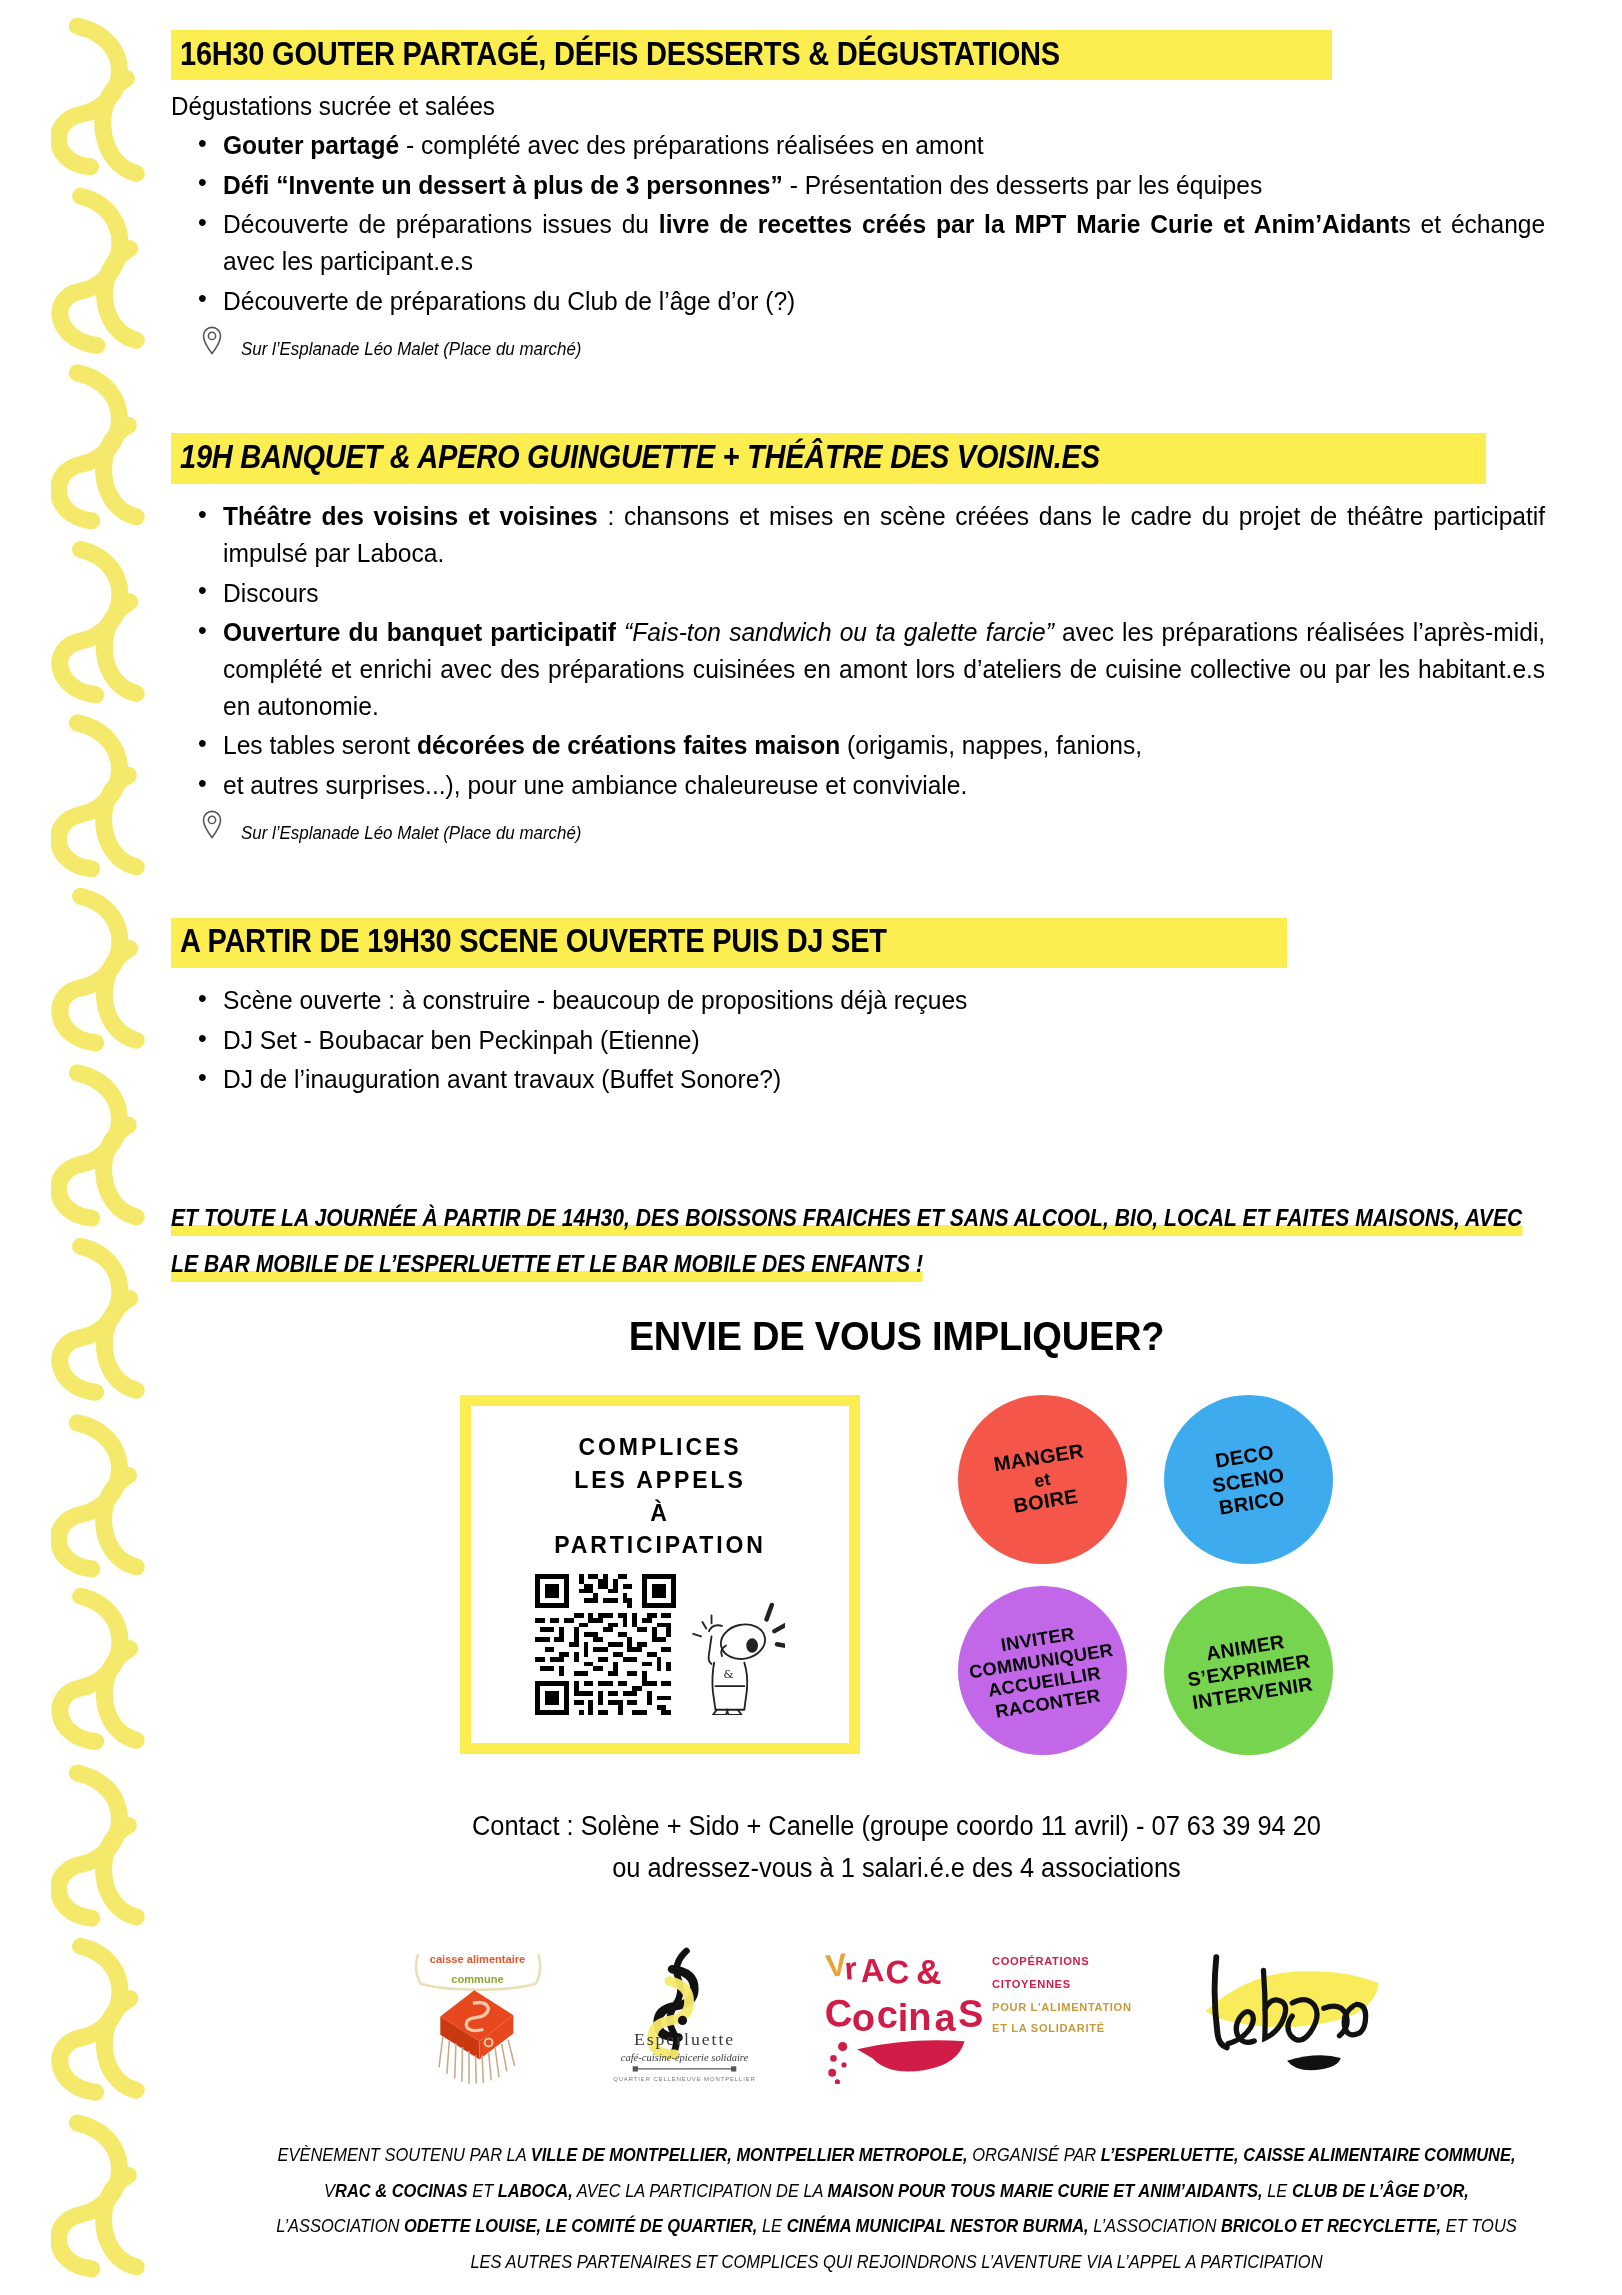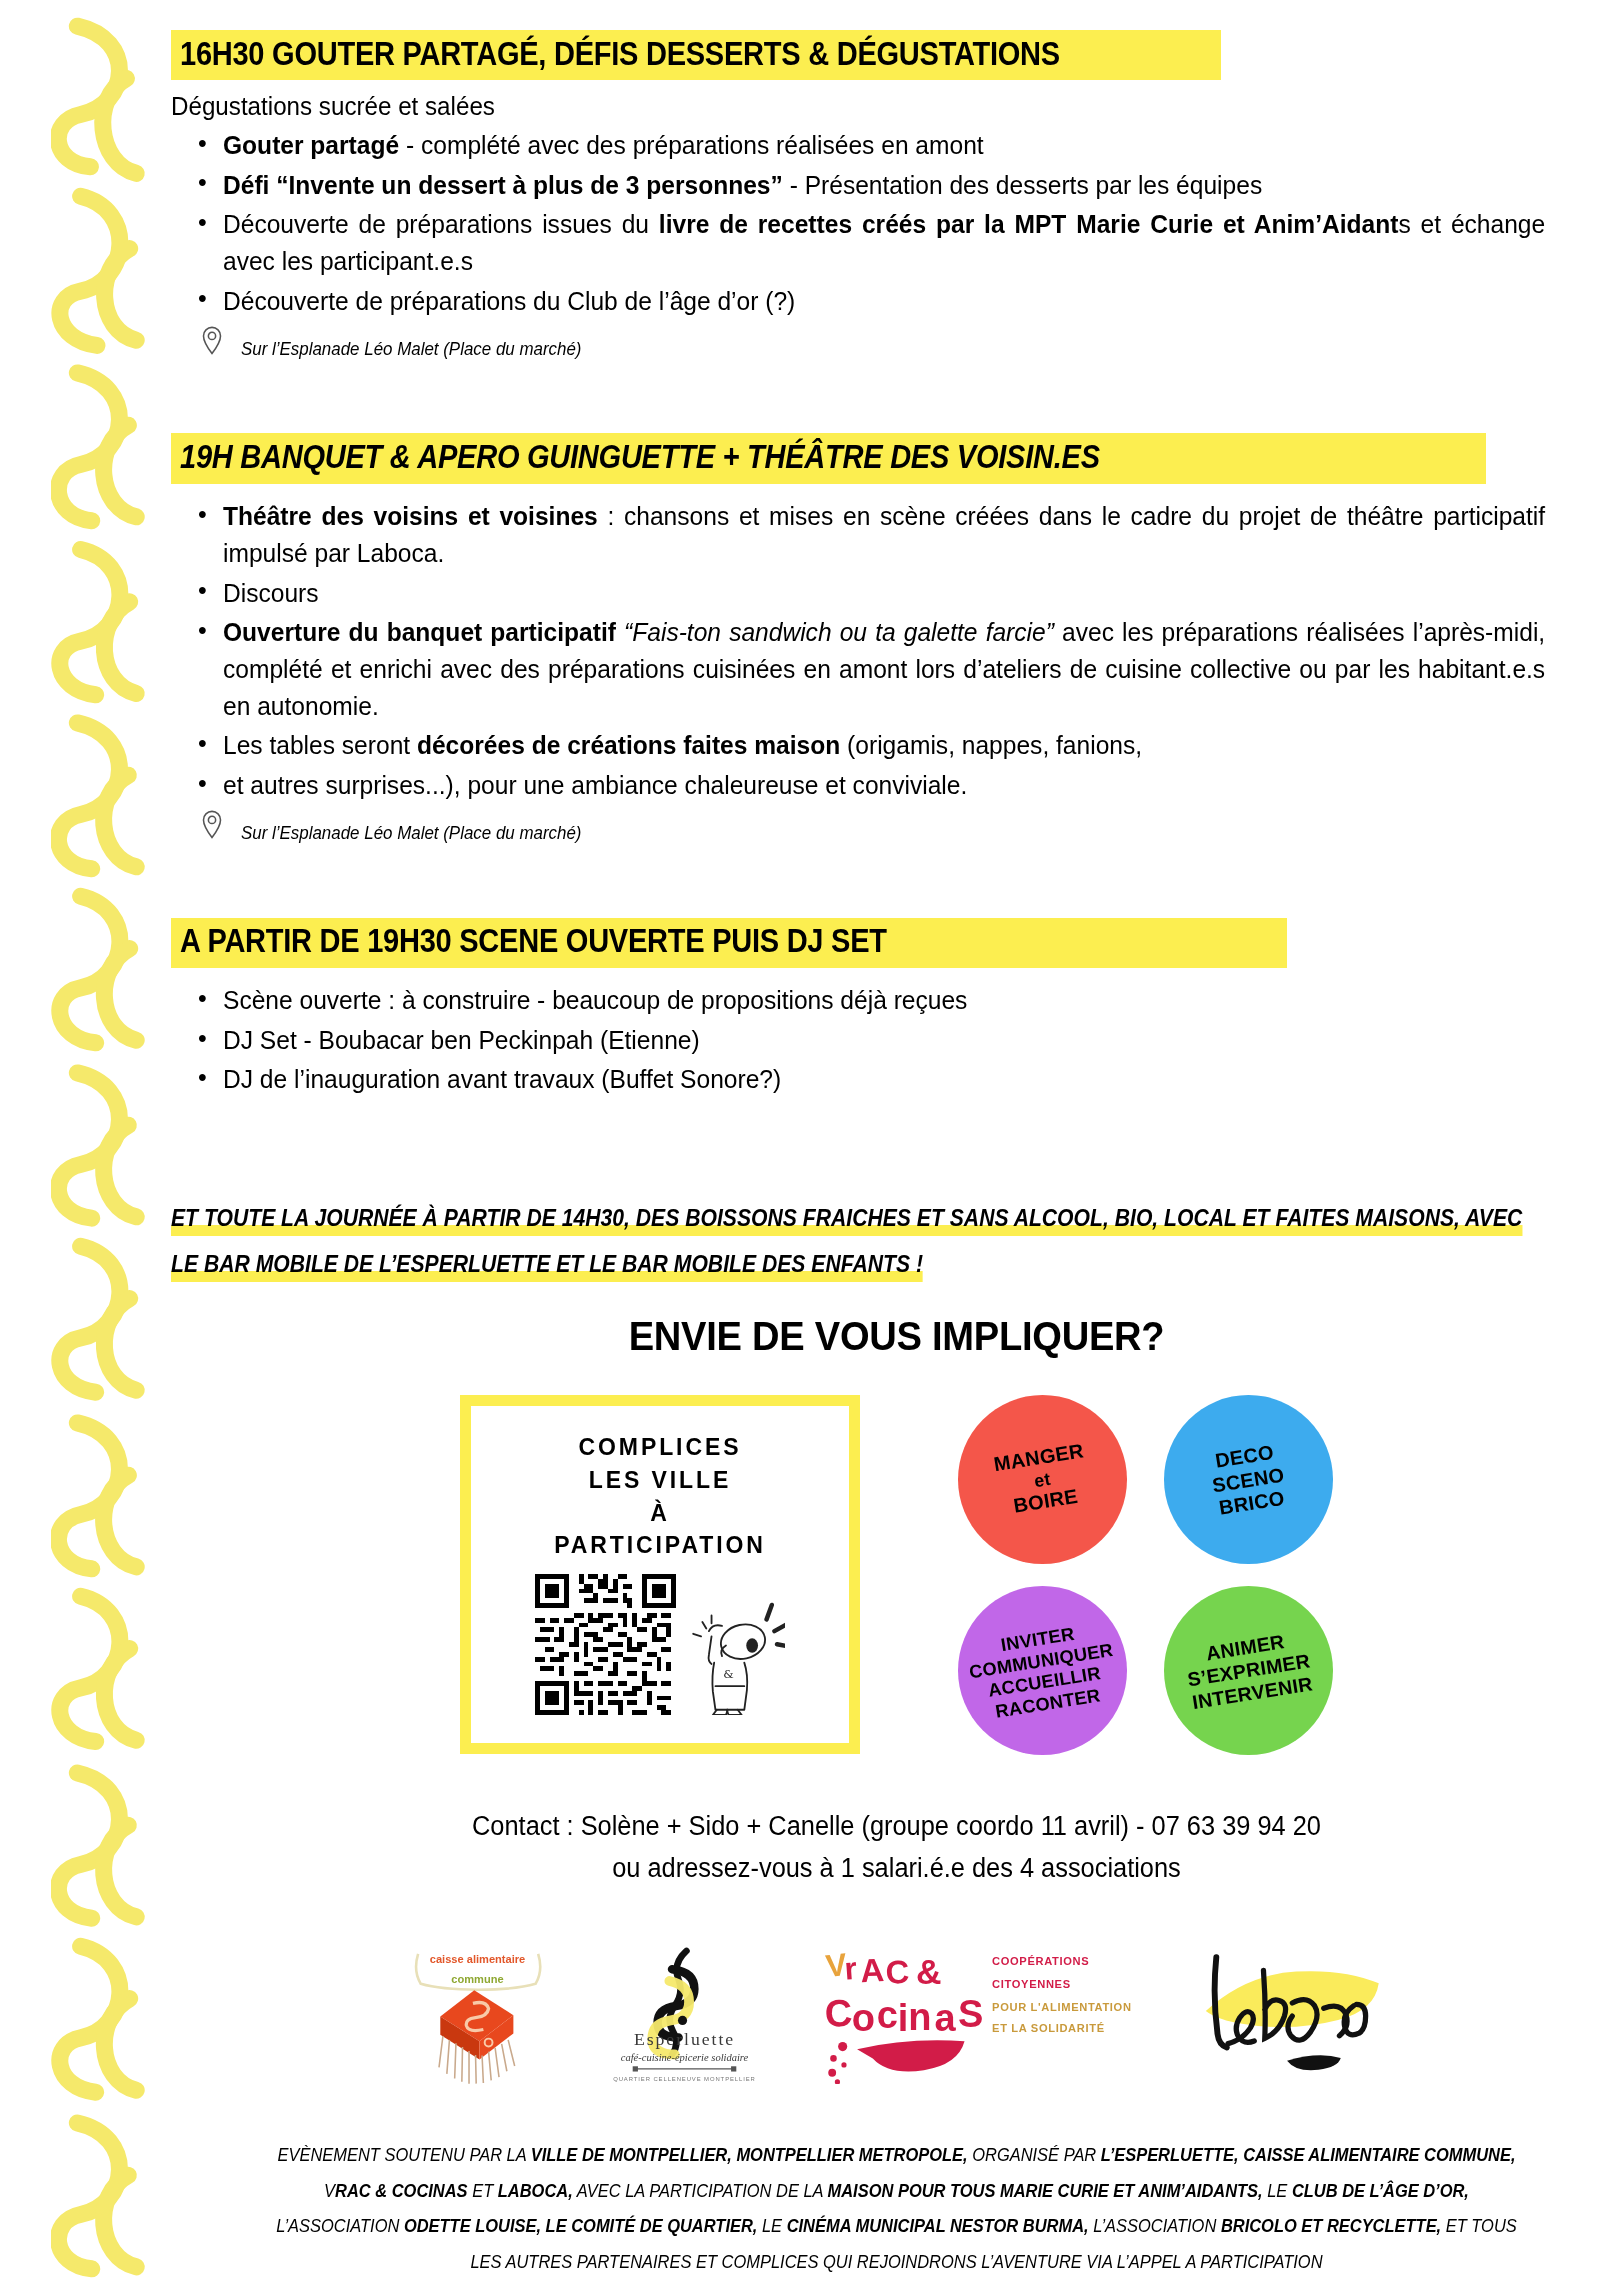--- a/index.html
+++ b/index.html
@@ -44,21 +44,21 @@
     font-family: "Liberation Sans", sans-serif;
     font-weight: 700;
     font-size: 33px;
     letter-spacing: -0.3px;
     line-height: 1.05;
     transform: scaleX(0.88);
     transform-origin: left center;
     white-space: nowrap;
   }
 
-  .band-1 { width: 1050px; }
+  .band-1 { width: 1161px; }
   .band-2 { width: 1315px; font-style: italic; }
   .band-3 { width: 1116px; }
 
   .lead {
     font-size: 26px;
     line-height: 1.3;
     margin: 9.2px 0 3.9px 0;
     transform: scaleX(0.93);
     transform-origin: left center;
   }
@@ -355,21 +355,21 @@
     <span class="ln"><span>LE BAR MOBILE DE L’ESPERLUETTE ET LE BAR MOBILE DES ENFANTS !</span></span>
   </div>
 
   <h3 class="envie">ENVIE DE VOUS IMPLIQUER?</h3>
 
   <div class="involve">
 
     <div class="qr-card">
       <div class="ttl">
         <div>COMPLICES</div>
-        <div>LES VILLE</div>
+        <div>LES APPELS</div>
         <div>À</div>
         <div>PARTICIPATION</div>
       </div>
       <div class="qr-row">
         <svg class="qrimg" viewBox="0 0 29 29" shape-rendering="crispEdges" xmlns="http://www.w3.org/2000/svg">
           <rect width="29" height="29" fill="#fff"></rect>
           <g fill="#000">
             <rect x="0" y="0" width="7" height="1"></rect>
               <rect x="0" y="6" width="7" height="1"></rect>
             <rect x="0" y="0" width="1" height="7"></rect>

